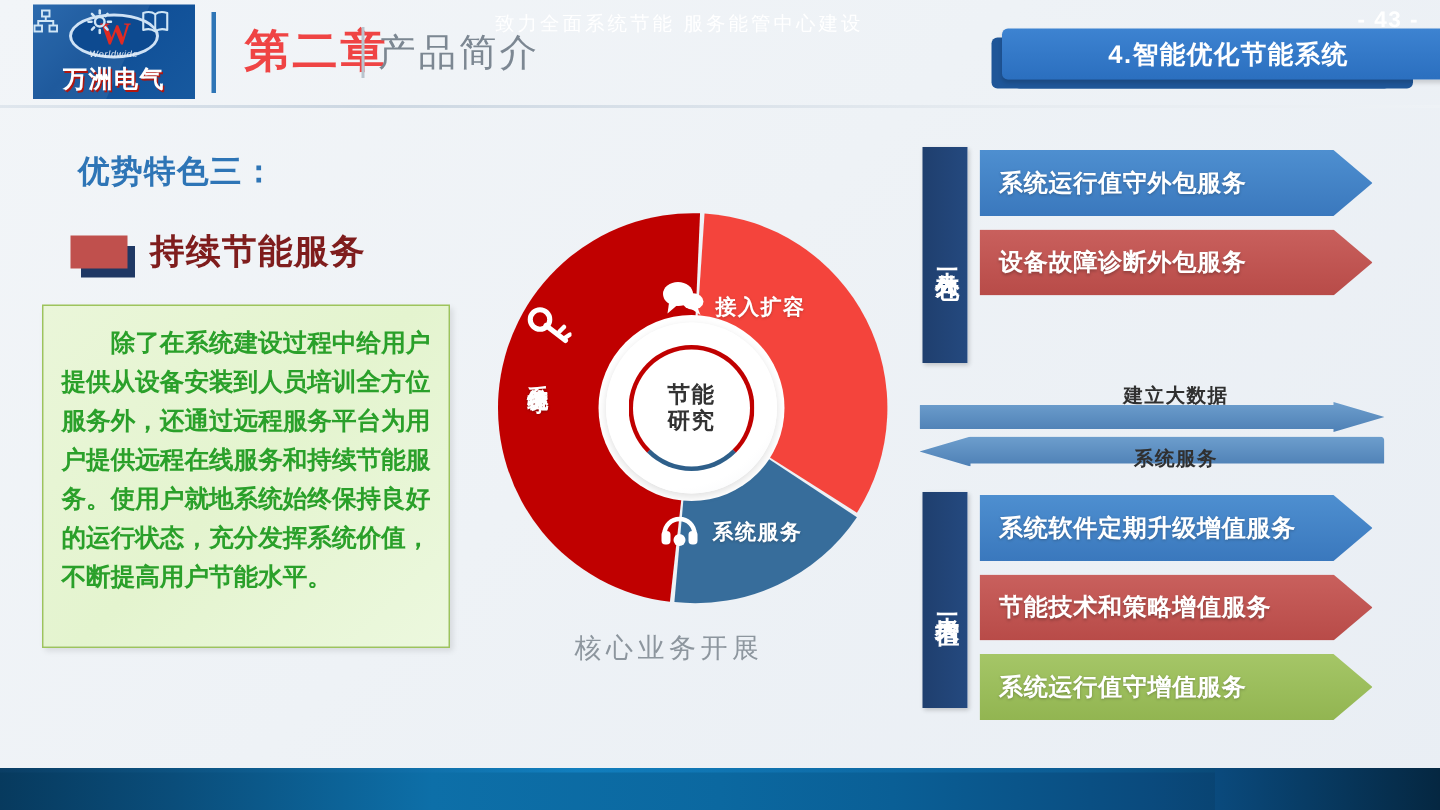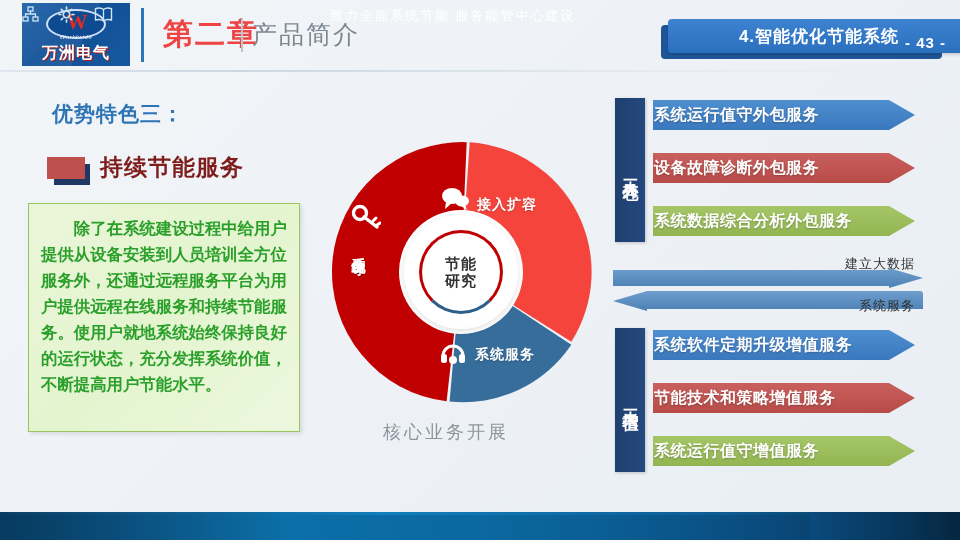--- a/index.html
+++ b/index.html
@@ -147,34 +147,34 @@
     background:linear-gradient(to right,#1f3f6e,#24497f);
     color:#fff;font-size:16px;font-weight:bold;letter-spacing:2px;
     display:flex;align-items:center;justify-content:center;
     writing-mode:vertical-rl;text-orientation:upright;
     box-shadow:1px 1px 3px rgba(0,0,0,.2);
   }
   .vtab-out{left:615px;top:98px;height:144px;}
   .vtab-inc{left:615px;top:328px;height:144px;}
 
   .arrowbar{
-    position:absolute;left:653px;width:262px;height:30px;
+    position:absolute;left:653px;width:262px;height:44px;
     display:flex;align-items:center;
     color:#fff;font-size:16px;font-weight:bold;letter-spacing:.5px;
     text-shadow:0 1px 2px rgba(0,0,0,.25);
-    padding-left:1px;box-sizing:border-box;
+    padding-left:13px;box-sizing:border-box;
     clip-path:polygon(0 0,calc(100% - 26px) 0,100% 50%,calc(100% - 26px) 100%,0 100%);
   }
   .ab-blue{background:linear-gradient(to bottom,#4e8fd0 0%,#3a78bd 100%);}
   .ab-red{background:linear-gradient(to bottom,#c9605d 0%,#b84b48 100%);}
   .ab-green{background:linear-gradient(to bottom,#a5c667 0%,#92b551 100%);}
 
   .mid-arrow-label{
-    position:absolute;text-align:right;width:262px;left:653px;
-    font-size:13px;font-weight:normal;color:#303030;letter-spacing:1px;
+    position:absolute;text-align:center;width:262px;left:653px;
+    font-size:13px;font-weight:bold;color:#303030;letter-spacing:1px;
   }
   .big-arrow-r{
     position:absolute;left:613px;top:268px;width:310px;height:20px;
     background:linear-gradient(to bottom,#6d9ecd 0%,#4e80b5 100%);
     clip-path:polygon(0 2px,calc(100% - 34px) 2px,calc(100% - 34px) 0,100% 50%,calc(100% - 34px) 100%,calc(100% - 34px) calc(100% - 2px),0 calc(100% - 2px));
     border-radius:3px;
   }
   .big-arrow-l{
     position:absolute;left:613px;top:291px;width:310px;height:20px;
     background:linear-gradient(to bottom,#6d9ecd 0%,#4e80b5 100%);
@@ -192,21 +192,21 @@
     background:linear-gradient(to right,#0b3f66,#1383c4 40%,#0d5f97 75%,#062c49);
     opacity:.8;
   }
   .foot-ico{position:absolute;top:6px;color:#cfe5f5;}
   .foot-txt{
     position:absolute;left:330px;top:7px;
     color:#ffffff;font-size:13px;letter-spacing:2px;
   }
   .foot-page{
     position:absolute;right:14px;top:5px;
-    color:#ffffff;font-size:15px;font-weight:bold;letter-spacing:1px;margin-top:29px;
+    color:#ffffff;font-size:15px;font-weight:bold;letter-spacing:1px;
   }
   .foot-page-bg{
     position:absolute;right:0;top:512px;width:150px;height:28px;
     background:linear-gradient(to right,#0a4a7d,#052741);
   }
 </style>
 </head>
 <body>
 
 <div class="slide">
@@ -282,21 +282,20 @@
   </div>
   <div class="core-cap">核心业务开展</div>
 
   <div class="banner-shadow"></div>
   <div class="banner-shadow2"></div>
   <div class="banner">4.智能优化节能系统</div>
 
   <div class="vtab vtab-out">三大外包</div>
   <div class="arrowbar ab-blue" style="top:100px">系统运行值守外包服务</div>
   <div class="arrowbar ab-red" style="top:153px">设备故障诊断外包服务</div>
-  <div class="arrowbar ab-green" style="top:206px">系统数据综合分析外包服务</div>
 
   <div class="mid-arrow-label" style="top:255px">建立大数据</div>
   <div class="big-arrow-r"></div>
   <div class="big-arrow-l"></div>
   <div class="mid-arrow-label" style="top:297px">系统服务</div>
 
   <div class="vtab vtab-inc">三大增值</div>
   <div class="arrowbar ab-blue" style="top:330px">系统软件定期升级增值服务</div>
   <div class="arrowbar ab-green" style="top:436px">系统运行值守增值服务</div>
   <div class="arrowbar ab-red" style="top:383px">节能技术和策略增值服务</div>

